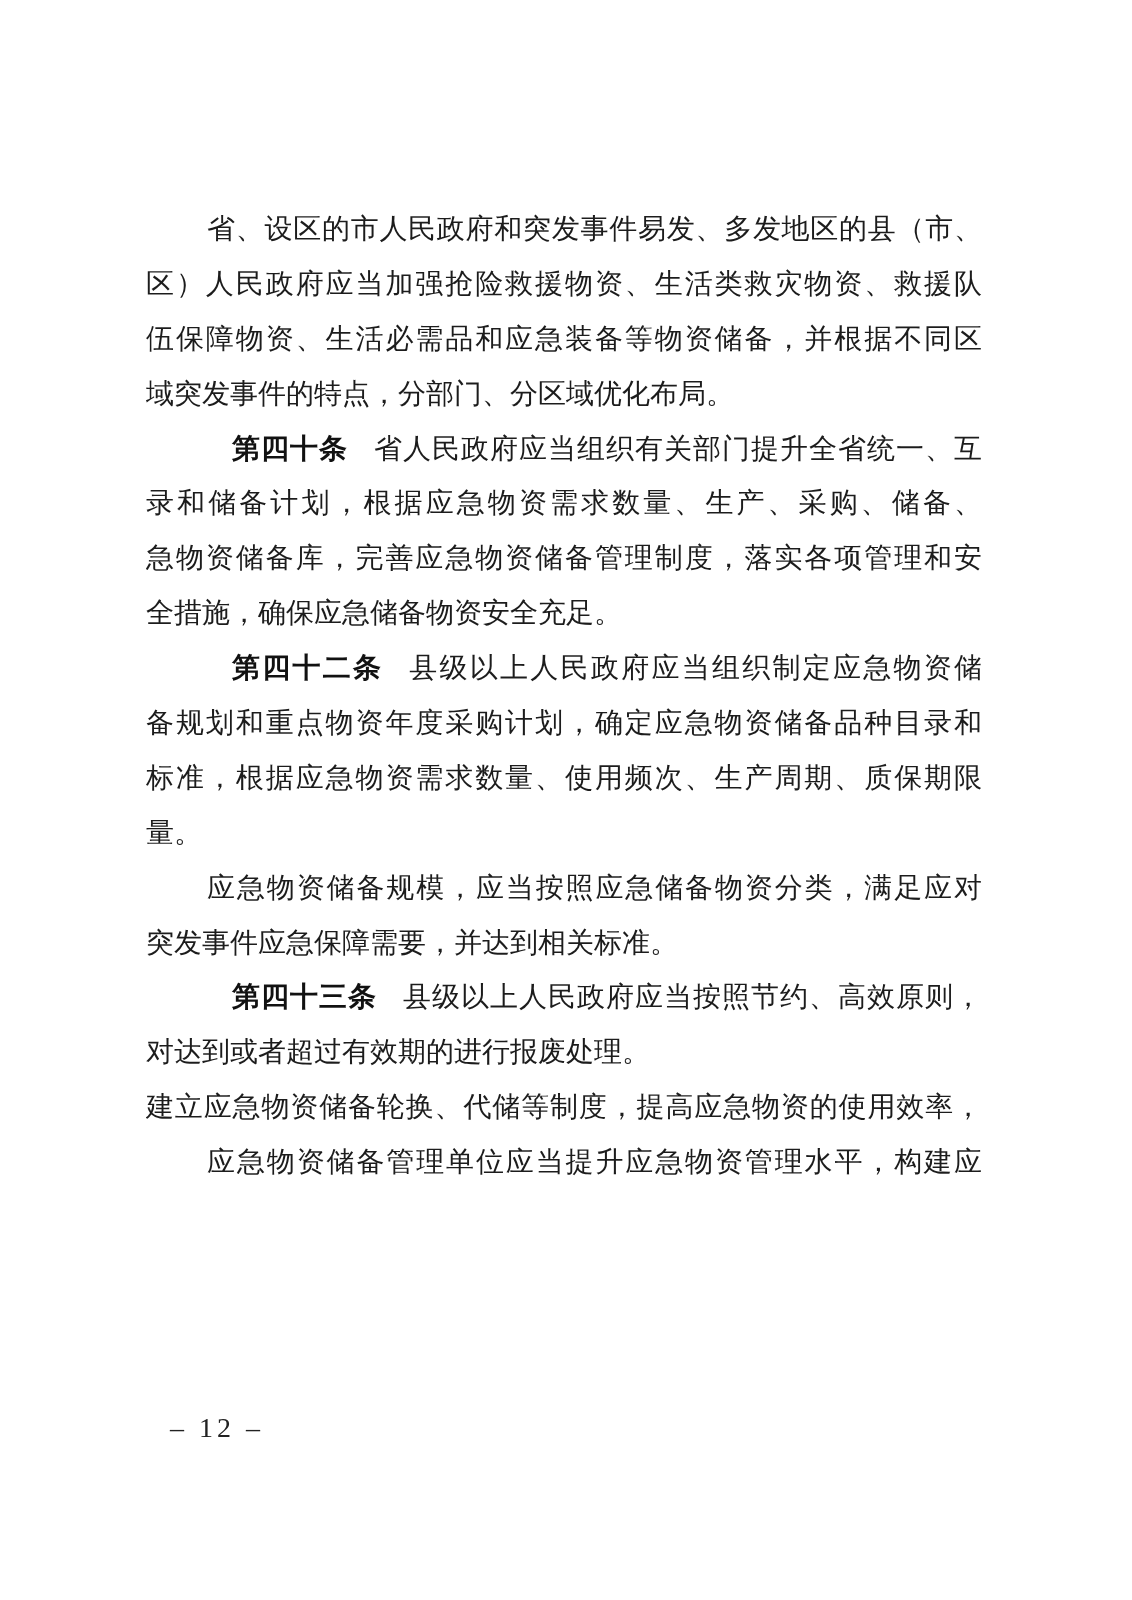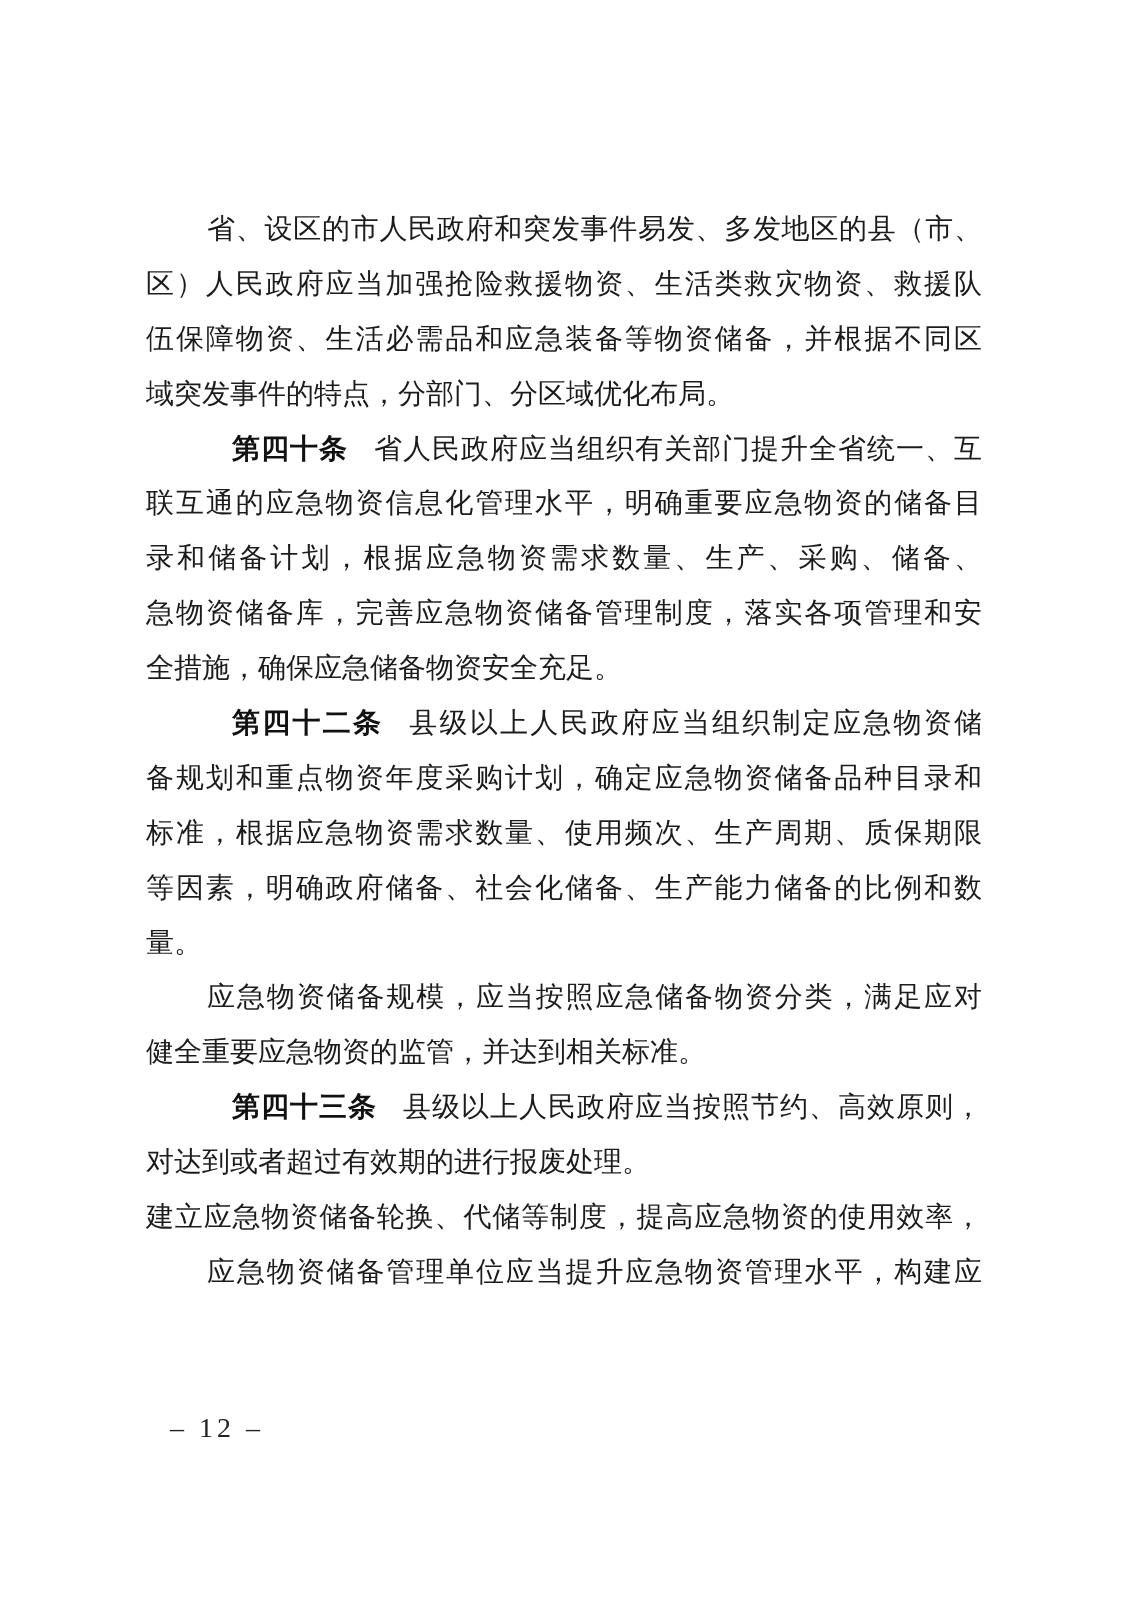--- a/index.html
+++ b/index.html
@@ -59,30 +59,28 @@
 </head>
 <body>
 
 <div class="page">
   <div class="text-block" style="color: rgb(28, 28, 28);">
       <div class="line indent">省、设区的市人民政府和突发事件易发、多发地区的县（市、</div>
       <div class="line">区）人民政府应当加强抢险救援物资、生活类救灾物资、救援队</div>
       <div class="line">伍保障物资、生活必需品和应急装备等物资储备，并根据不同区</div>
       <div class="line endline">域突发事件的特点，分部门、分区域优化布局。</div>
       <div class="line indent"><span class="term">第四十条</span>省人民政府应当组织有关部门提升全省统一、互</div>
-      <div class="line">联互通的应急物资信息化管理水平，明确重要应急物资的储备目</div>
       <div class="line">录和储备计划，根据应急物资需求数量、生产、采购、储备、</div>
       <div class="line">急物资储备库，完善应急物资储备管理制度，落实各项管理和安</div>
       <div class="line endline">全措施，确保应急储备物资安全充足。</div>
       <div class="line indent"><span class="term">第四十二条</span>县级以上人民政府应当组织制定应急物资储</div>
       <div class="line">备规划和重点物资年度采购计划，确定应急物资储备品种目录和</div>
       <div class="line">标准，根据应急物资需求数量、使用频次、生产周期、质保期限</div>
-      <div class="line">等因素，明确政府储备、社会化储备、生产能力储备的比例和数</div>
       <div class="line endline">量。</div>
       <div class="line indent">应急物资储备规模，应当按照应急储备物资分类，满足应对</div>
-      <div class="line endline">健全重要应急物资的监管，并达到相关标准。</div>
+      <div class="line endline">突发事件应急保障需要，并达到相关标准。</div>
       <div class="line indent"><span class="term">第四十三条</span>县级以上人民政府应当按照节约、高效原则，</div>
       <div class="line endline">对达到或者超过有效期的进行报废处理。</div>
       <div class="line">建立应急物资储备轮换、代储等制度，提高应急物资的使用效率，</div>
       <div class="line indent">应急物资储备管理单位应当提升应急物资管理水平，构建应</div>
     </div>
   <div class="page-footer">– 12 –</div>
 </div>
 
 </body></html>

